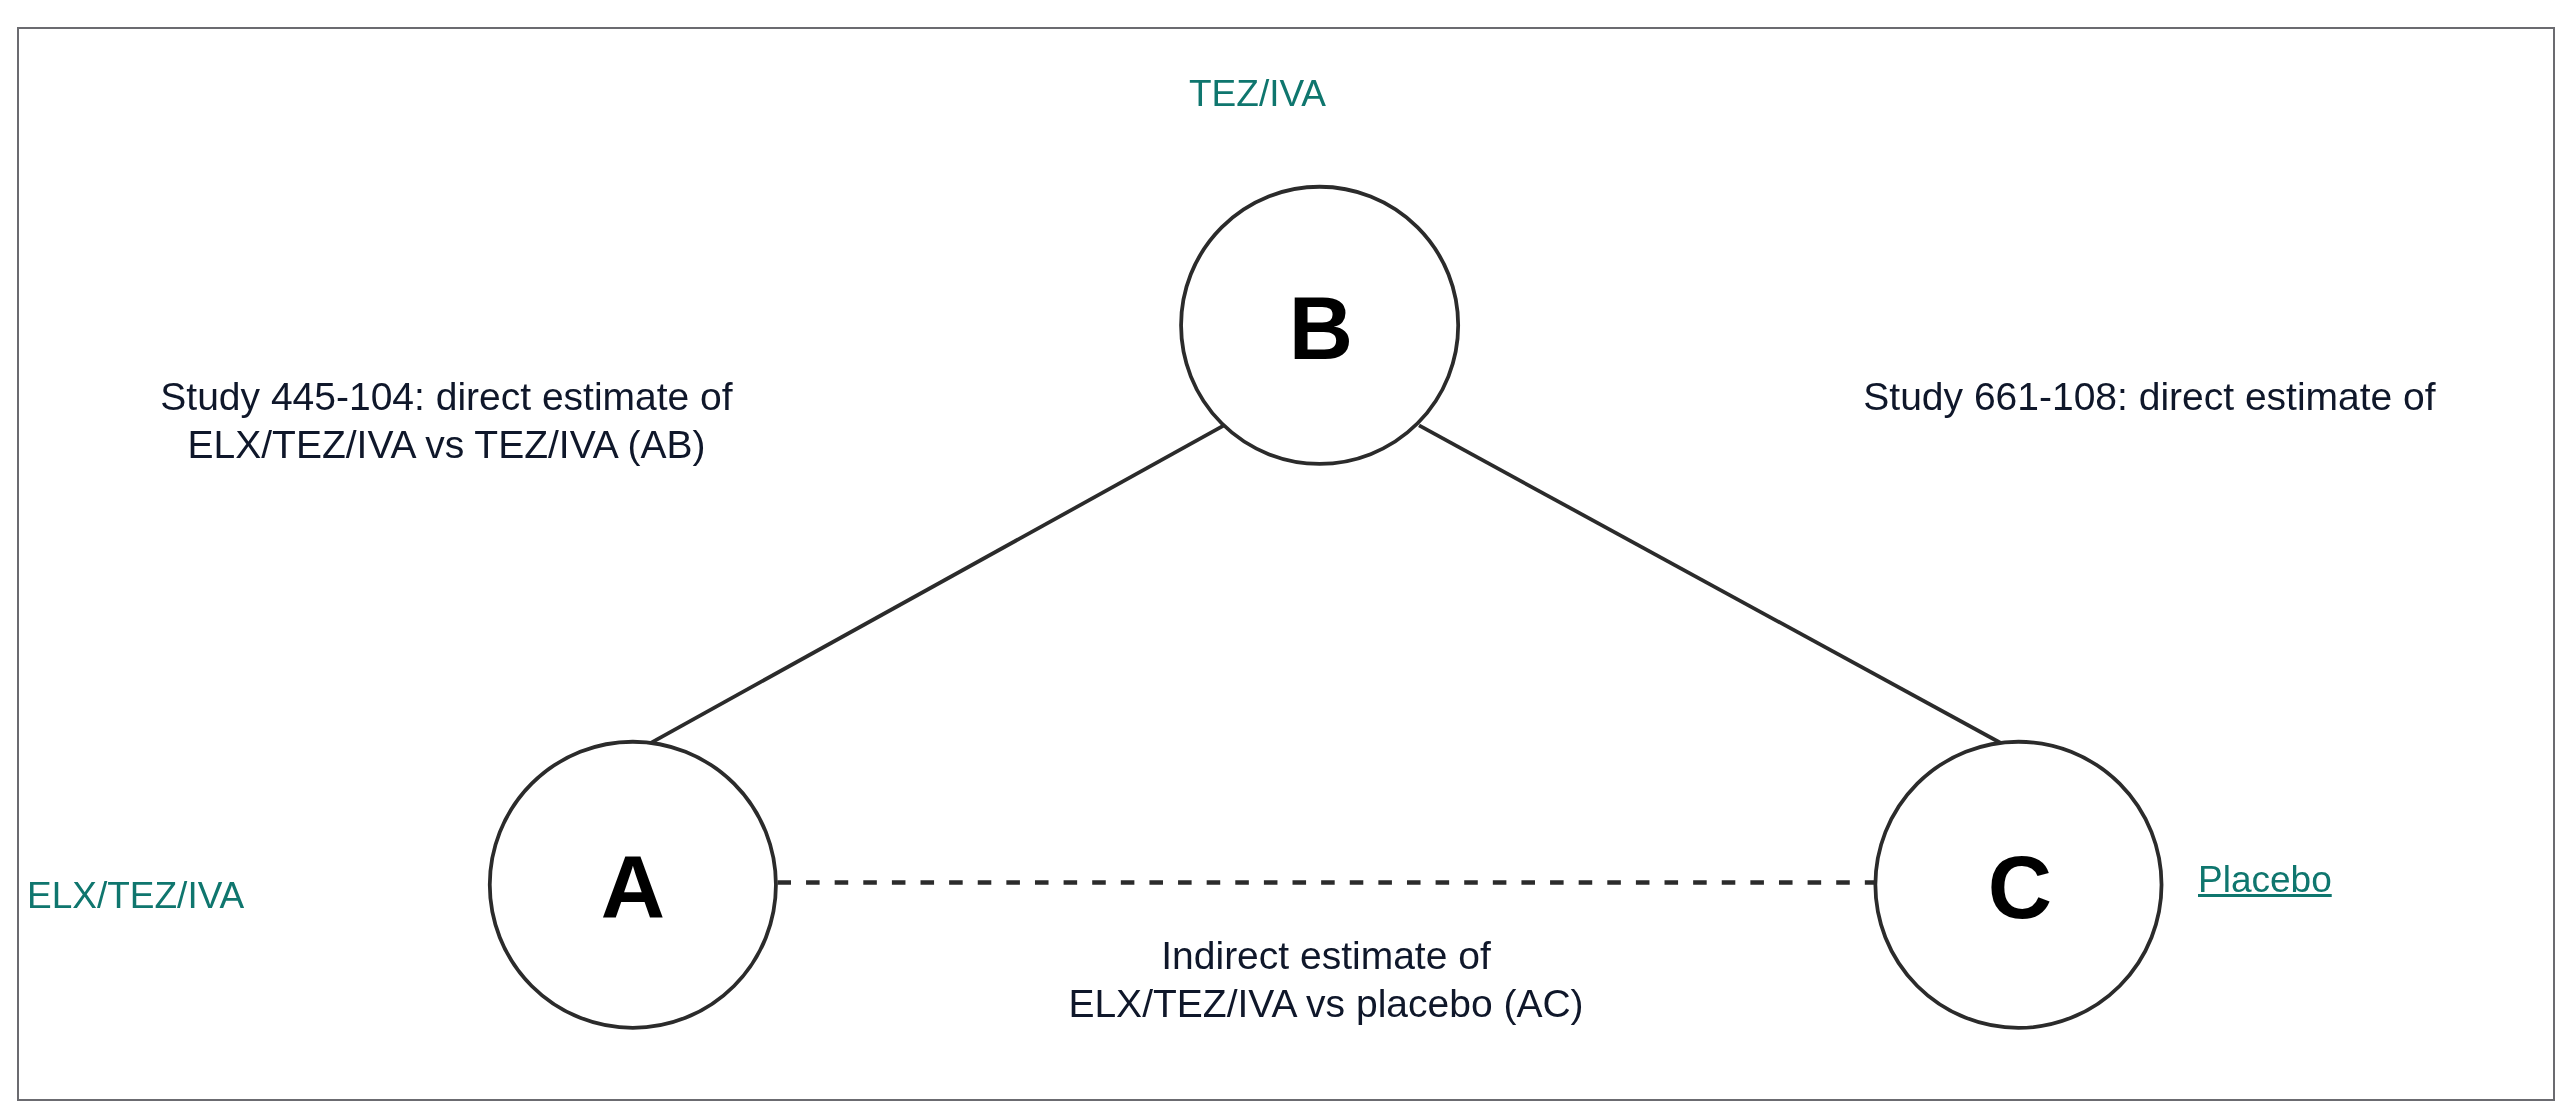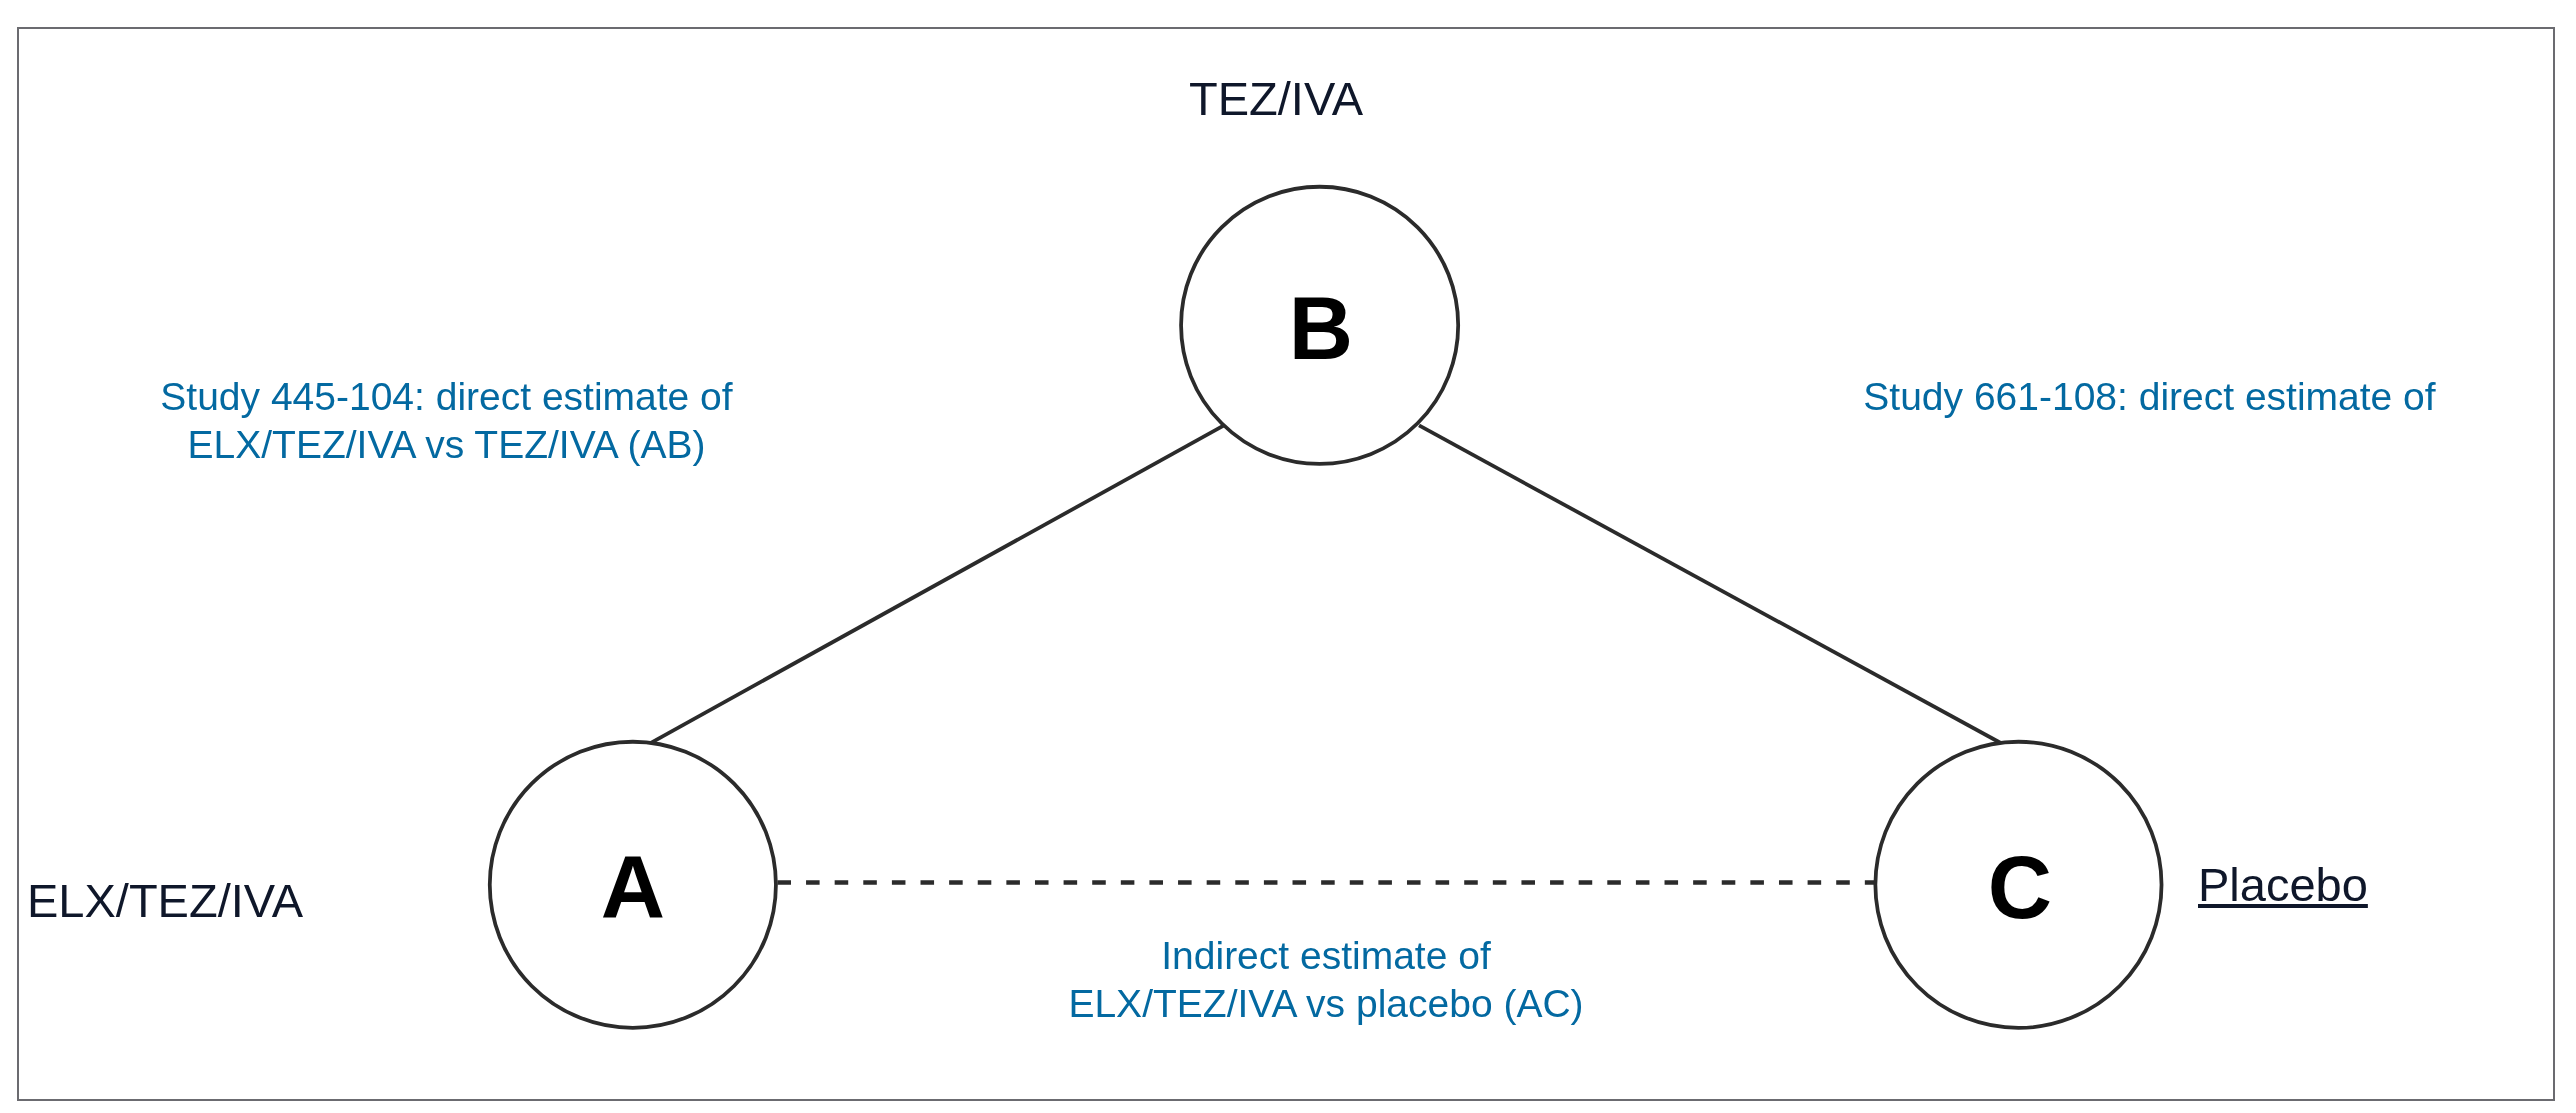--- a/index.html
+++ b/index.html
@@ -42,30 +42,30 @@
     color: #000000;
     line-height: 1;
     text-align: center;
     transform: translate(-50%, -50%);
     white-space: nowrap;
     letter-spacing: 0px;
   }
   .node-name {
     position: absolute;
     font-family: "Liberation Sans", sans-serif;
-    font-size: 47px;
-    color: #0f172a;
+    font-size: 37px;
+    color: #0f766e;
     line-height: 1.08;
     white-space: nowrap;
   }
   .edge-label {
     position: absolute;
     font-family: "Liberation Sans", sans-serif;
     font-size: 39px;
-    color: #0369a1;
+    color: #0f172a;
     line-height: 1.22;
     text-align: center;
     white-space: nowrap;
   }
   .edge-label .line {
     display: block;
   }
 </style>
 </head>
 <body>

